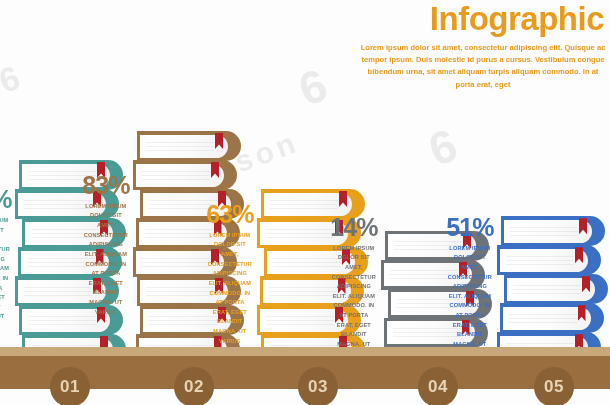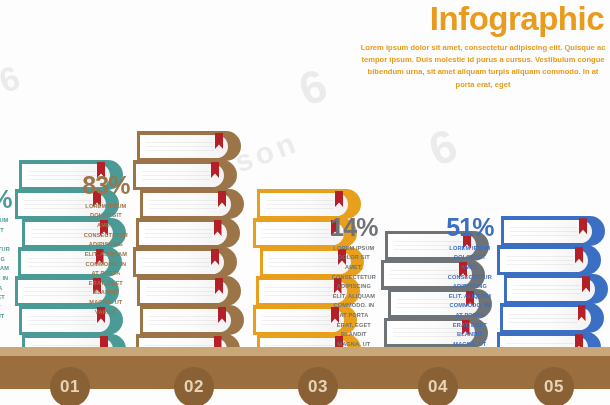--- a/index.html
+++ b/index.html
@@ -288,20 +288,24 @@
             <div class="ribbon"></div>
           </div>
           <div class="book off3" style="--c: #9b7447; --r: #b41f28;">
             <div class="cover"></div>
             <div class="pages"></div>
             <div class="ribbon"></div>
           </div>
         </div>
       </div>
       <div class="col" id="col-3">
+        <div class="col-head">
+          <div class="pct" style="color: rgb(232, 160, 28);">63%</div>
+          <div class="blurb" style="color: rgb(232, 160, 28);">LOREM IPSUM DOLOR SIT AMET, CONSECTETUR ADIPISCING ELIT. ALIQUAM COMMODO. IN AT PORTA ERAT, EGET BLANDIT MAGNA. UT VARIUS</div>
+        </div>
         <div class="stack">
           <div class="book " style="--c: #e8a01c; --r: #b41f28;">
             <div class="cover"></div>
             <div class="pages"></div>
             <div class="ribbon"></div>
           </div>
           <div class="book off1" style="--c: #e8a01c; --r: #b41f28;">
             <div class="cover"></div>
             <div class="pages"></div>
             <div class="ribbon"></div>

